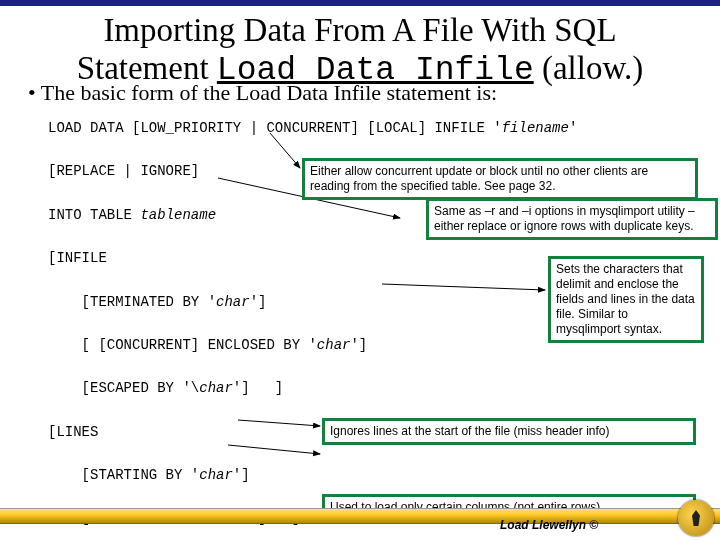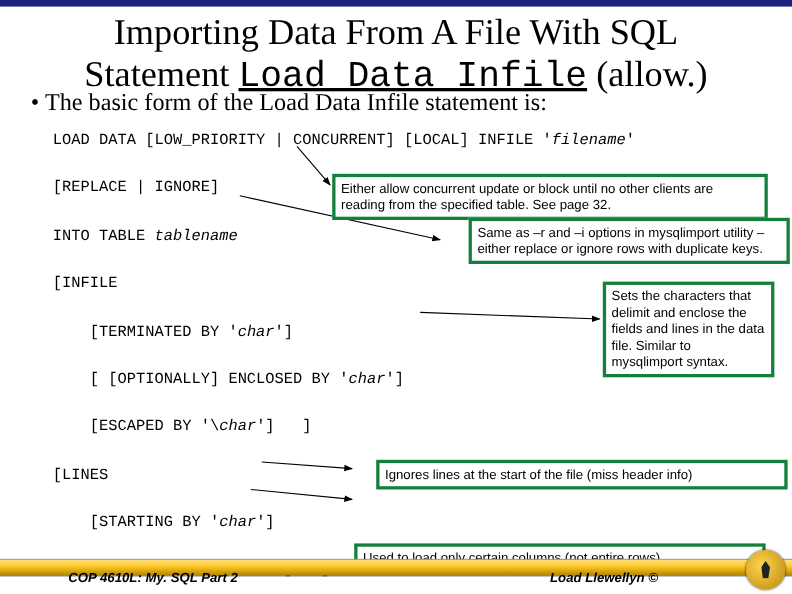--- a/index.html
+++ b/index.html
@@ -112,21 +112,21 @@
   <div class="syntax"><span>LOAD DATA [LOW_PRIORITY | CONCURRENT] [LOCAL] INFILE '</span><i>filename</i><span>'</span>
 
 <span>[REPLACE | IGNORE]</span>
 
 <span>INTO TABLE </span><i>tablename</i>
 
 <span>[INFILE</span>
 
 <span>    [TERMINATED BY '</span><i>char</i><span>']</span>
 
-<span>    [ [OPTIONALLY] ENCLOSED BY '</span><i>char</i><span>']</span>
+<span>    [ [CONCURRENT] ENCLOSED BY '</span><i>char</i><span>']</span>
 
 <span>    [ESCAPED BY '\</span><i>char</i><span>']   ]</span>
 
 <span>[LINES</span>
 
 <span>    [STARTING BY '</span><i>char</i><span>']</span>
 
 <span>    [TERMINATED BY '</span><i>char</i><span>']   ]</span>
 
 
@@ -152,27 +152,26 @@
 </div>
 
 <div class="callout" style="left:402px; top:198px; width:276px;margin-left:24px;">
   <span>Same as –r and –i options in mysqlimport utility – either replace or ignore rows with duplicate keys.</span>
 </div>
 
 <div class="callout" style="left:548px; top:256px; width:140px;">
   <span>Sets the characters that delimit and enclose the fields and lines in the data file.  Similar to mysqlimport syntax.</span>
 </div>
 
-<div class="callout" style="left:322px; top:418px; width:358px;margin-left:20px;">
+<div class="callout" style="left:322px; top:418px; width:358px;">
   <span>Ignores lines at the start of the file (miss header info)</span>
 </div>
 
 <div class="callout" style="left:322px; top:446px; width:358px;margin-top:48px;">
   <span>Used to load only certain columns (not entire rows)</span>
 </div>
 
 <div class="footer">
   <div class="footer-bar"></div>
-  <div class="footer-text" style="left:62px;">COP 4610L: My. SQL Part 2</div>
   <div class="footer-text" style="left:330px;margin-top:36px;">Page 26</div>
   <div class="footer-text" style="left:500px;">Load Llewellyn ©</div>
   <div class="logo"></div>
 </div>
 
 </body></html>

